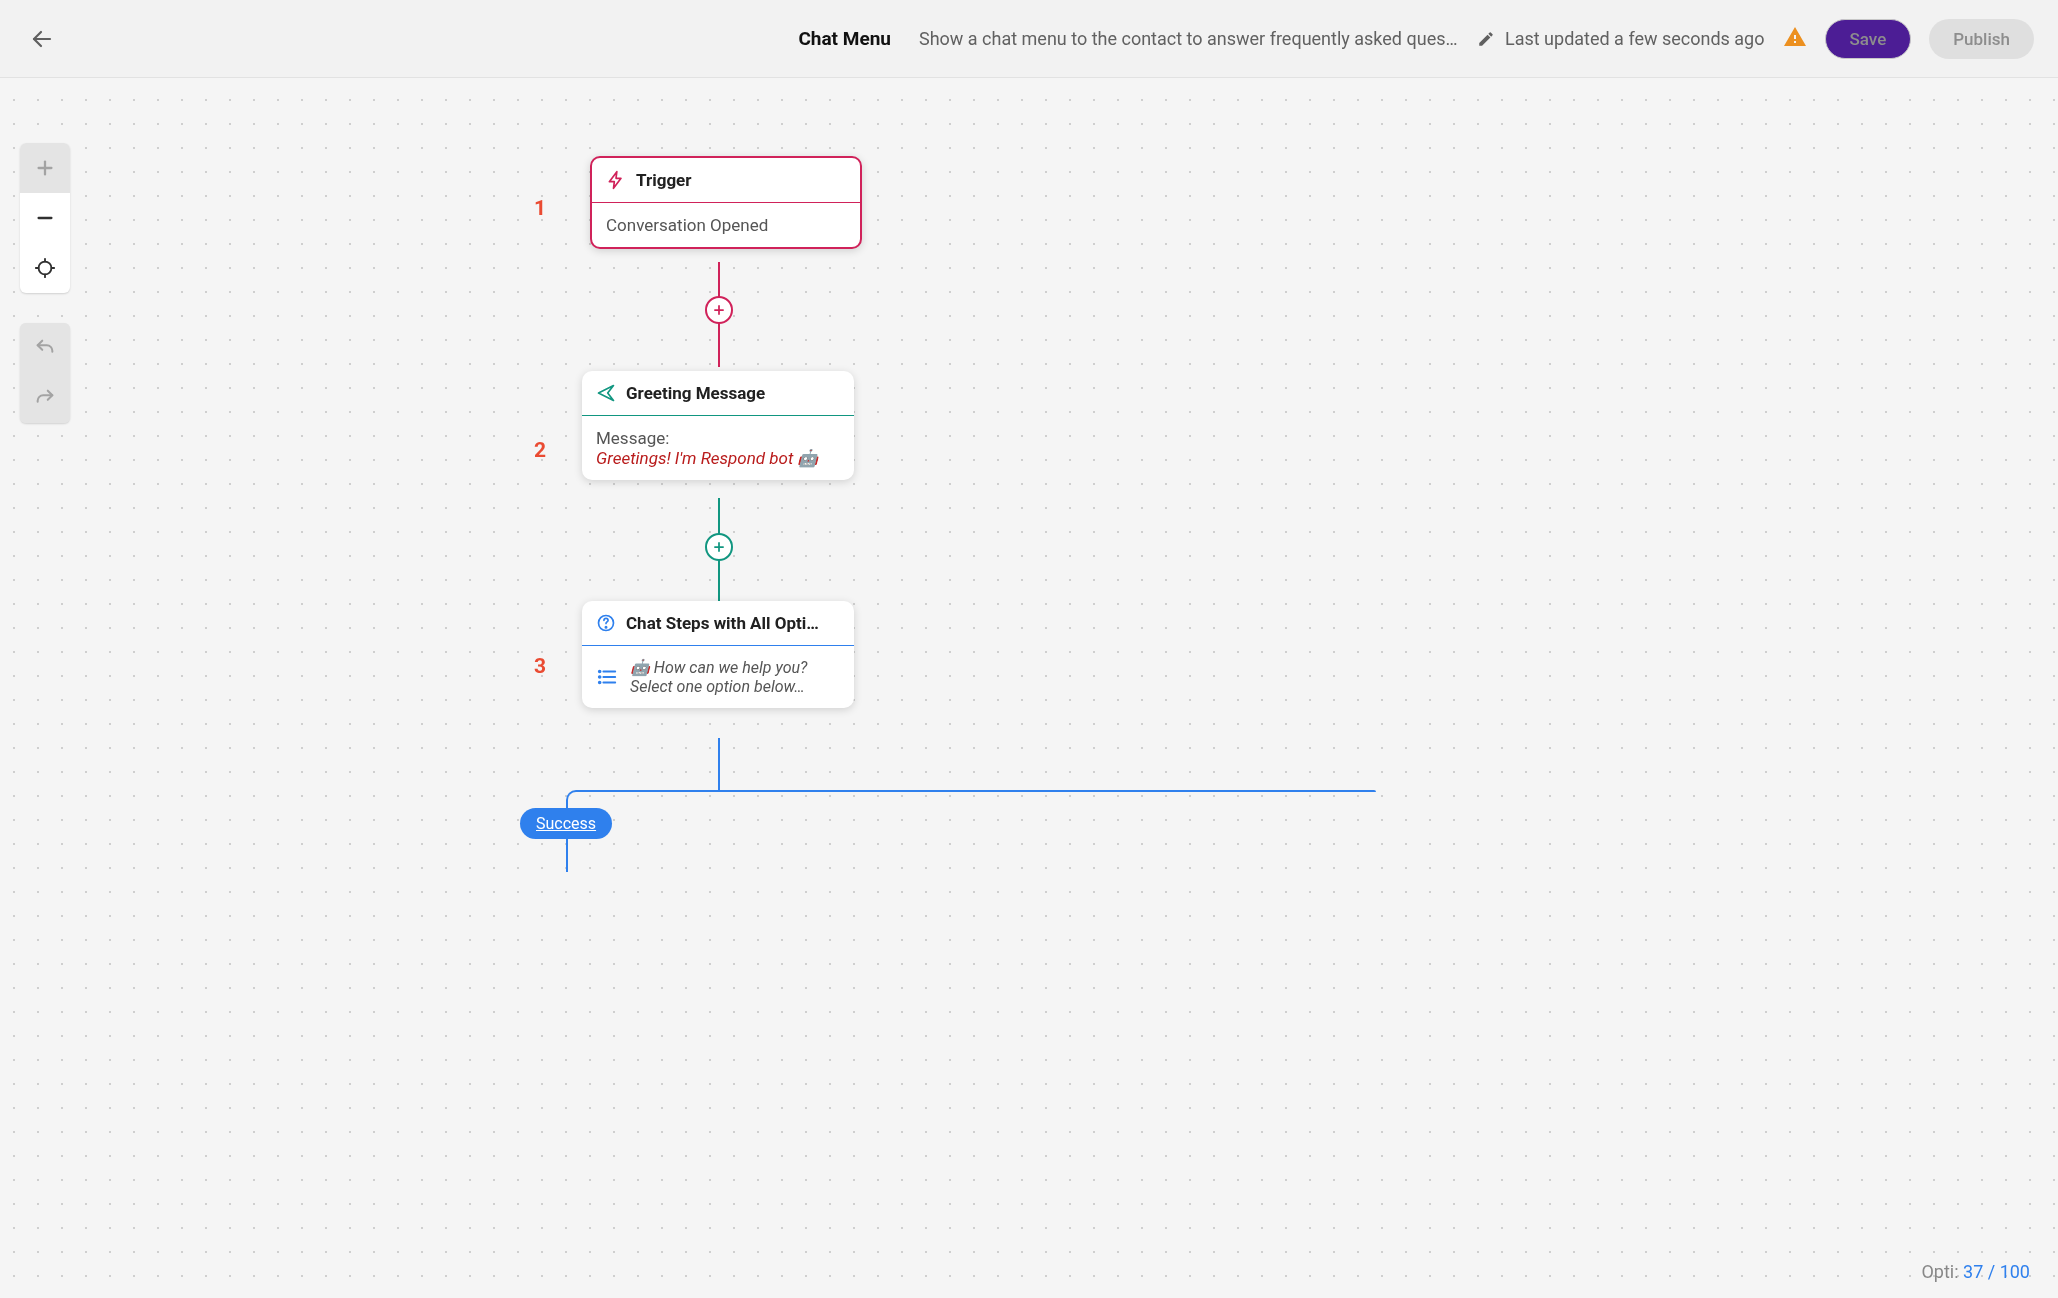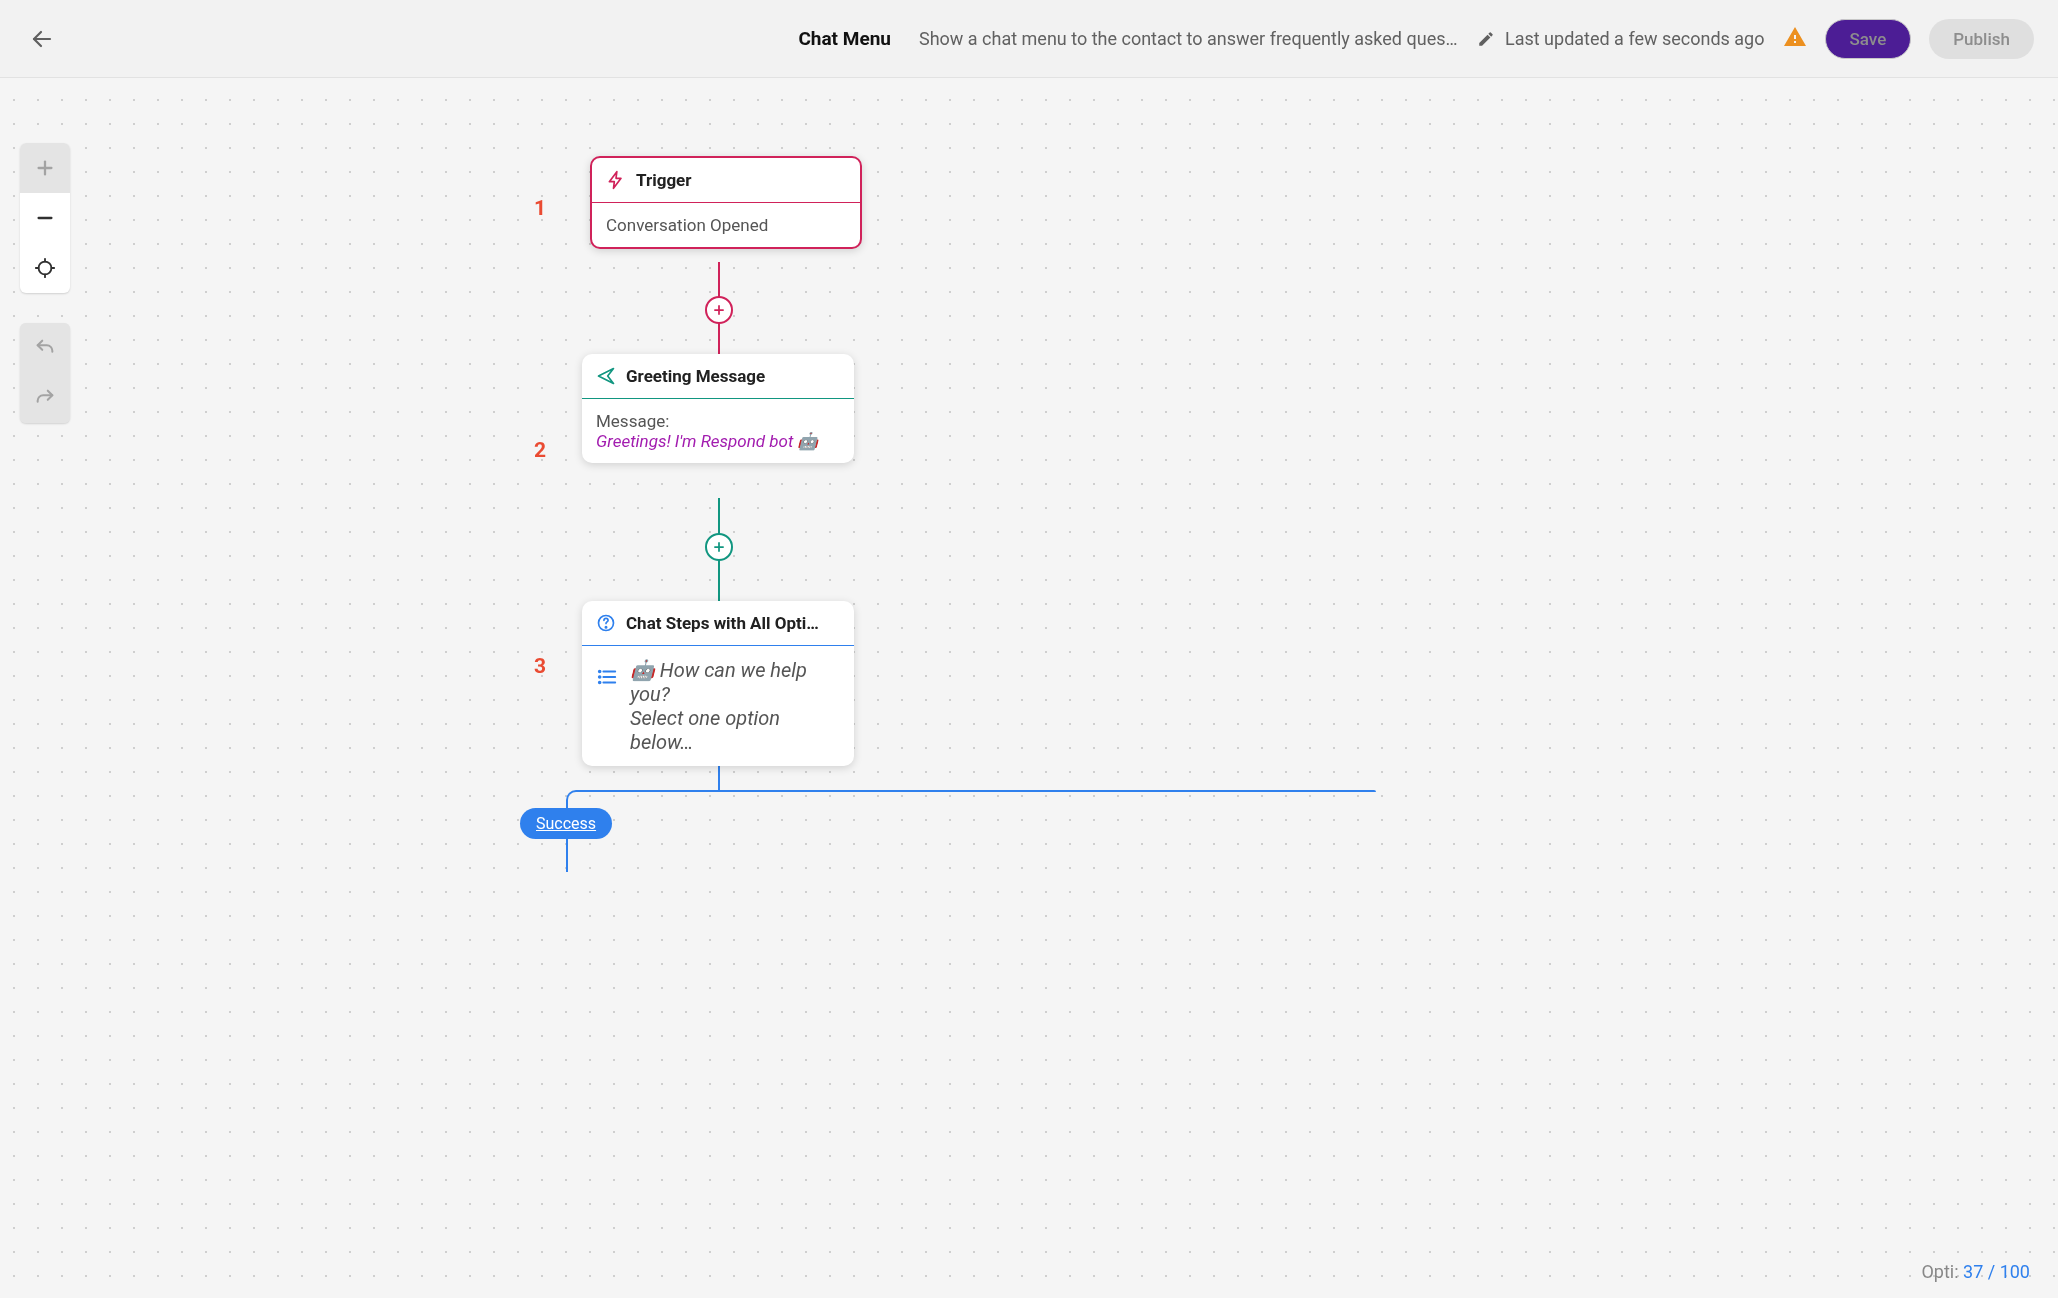--- a/index.html
+++ b/index.html
@@ -67,23 +67,23 @@
     overflow:hidden;cursor:pointer;
   }
   .node-card.trigger{border:2px solid var(--pink);margin-left:8px;}
   .node-head{display:flex;align-items:center;gap:10px;padding:12px 14px;border-bottom:1px solid;}
   .trigger .node-head{border-color:var(--pink);}
   .greet .node-head{border-color:var(--teal);}
   .menu .node-head{border-color:var(--blue);}
   .node-title{font-size:17px;font-weight:700;white-space:nowrap;overflow:hidden;text-overflow:ellipsis;}
   .node-body{padding:12px 14px;font-size:17px;color:#555;} 
   .node-body .lbl{color:#555;}
-  .node-body .msg{font-style:italic;color:#a21caf;}
+  .node-body .msg{font-style:italic;color:#b91c1c;}
   .menu-body{display:flex;align-items:flex-start;gap:12px;}
-  .menu-lines{font-style:italic;color:#555;font-size:20px;}
+  .menu-lines{font-style:italic;color:#555;font-size:16px;}
   .list-icon{margin-top:8px;color:var(--blue);}
 
   .callout-num{position:absolute;font-size:21px;font-weight:700;color:var(--red-callout);}
 
   
   .pill{position:absolute;background:var(--blue);color:#fff;font-size:16px;font-weight:400;padding:6px 16px;border-radius:16px;text-decoration:underline;}
 
   
   .branch-h{position:absolute;height:2px;background:var(--blue);}
   .branch-v{position:absolute;width:2px;background:var(--blue);}
@@ -196,21 +196,21 @@
         <svg width="20" height="20" viewBox="0 0 24 24" fill="none" stroke="#d0225a" stroke-width="2" stroke-linejoin="round">
             <path d="M13 2 4 14h6l-1 8 9-12h-6l1-8z"></path>
           </svg>
         <span class="node-title">Trigger</span>
       </div>
       <div class="node-body">
         <span>Conversation Opened</span>
       </div>
     </div>
 
-    <div class="node-card greet" style="top:276px">
+    <div class="node-card greet" style="top:293px">
       <div class="node-head">
         <svg width="20" height="20" viewBox="0 0 24 24" fill="none" stroke="#119680" stroke-width="2" stroke-linejoin="round" stroke-linecap="round">
             <path d="M3 12l18-9-7 9 7 9-18-9z"></path>
           </svg>
         <span class="node-title">Greeting Message</span>
       </div>
       <div class="node-body">
         <div class="lbl">Message:</div>
         <div class="msg">Greetings! I'm Respond bot 🤖</div>
       </div>

